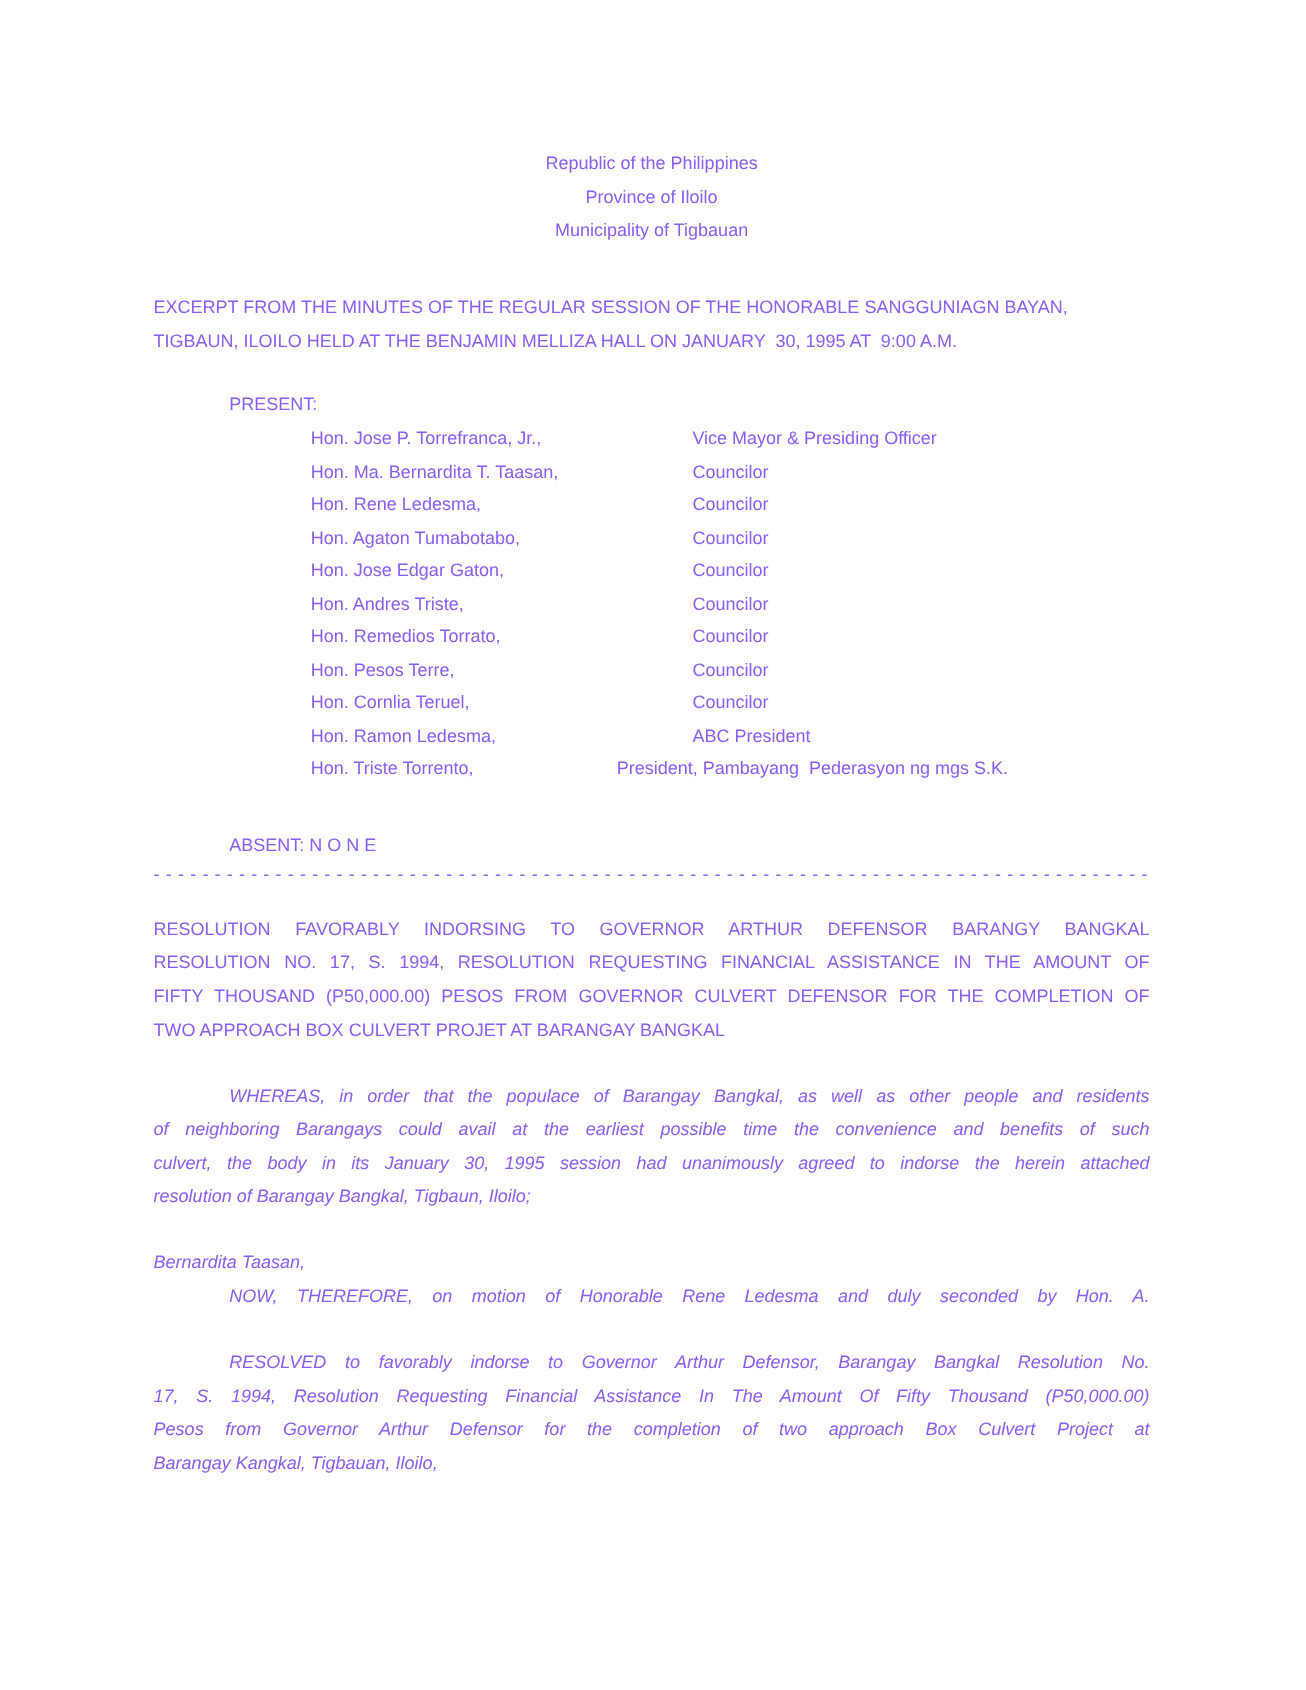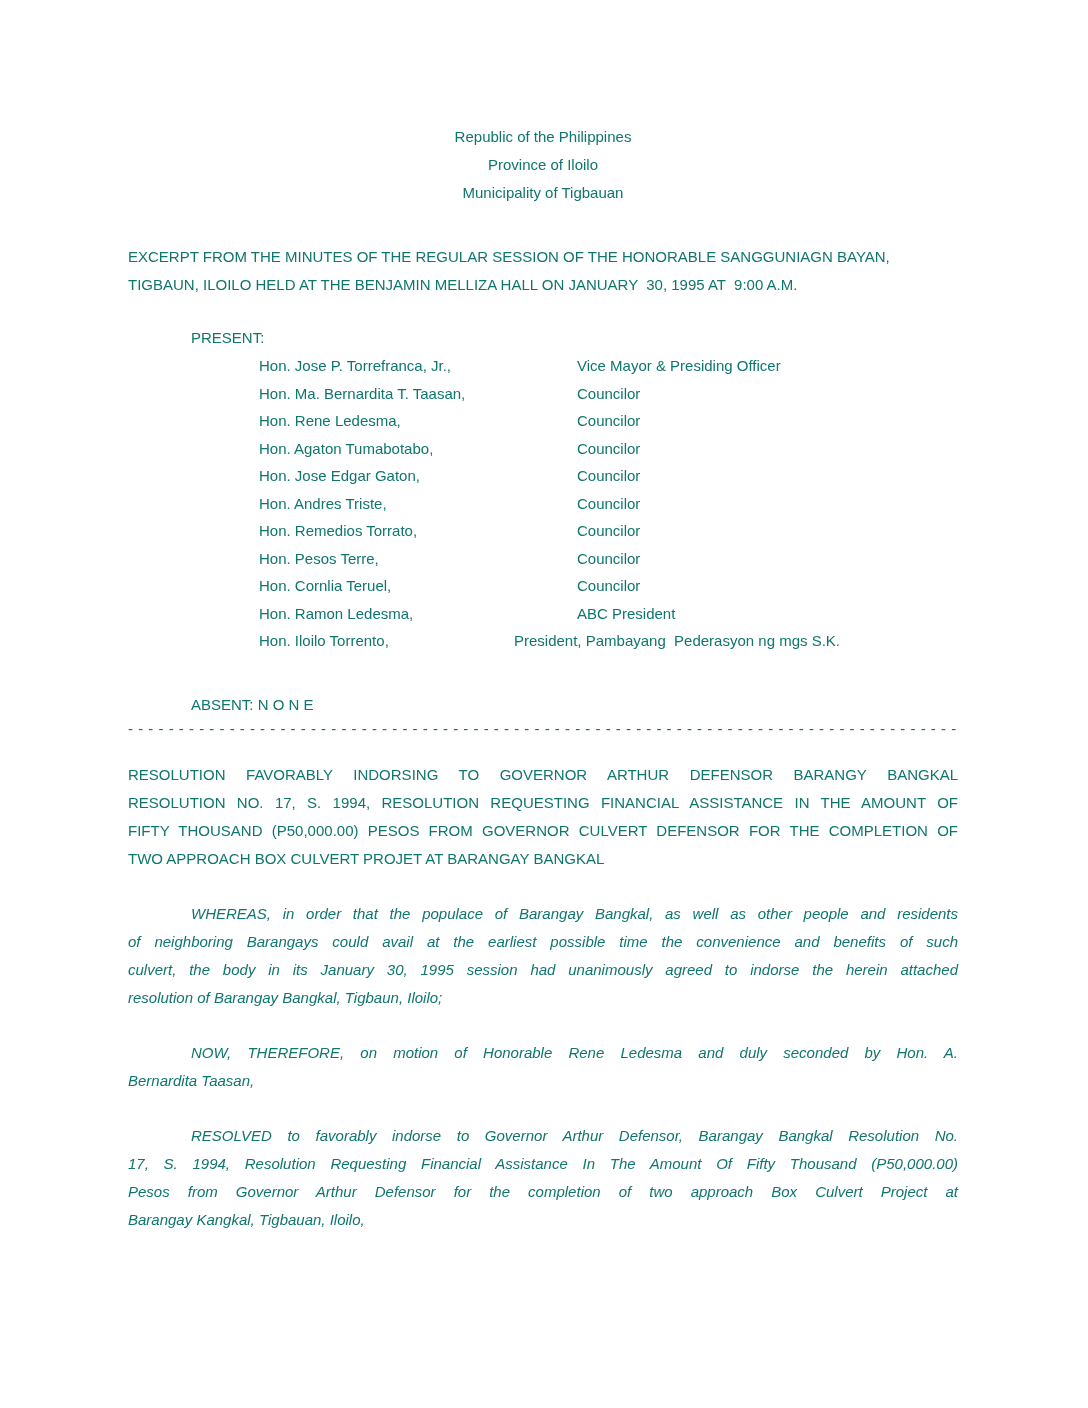--- a/index.html
+++ b/index.html
@@ -10,21 +10,21 @@
   body {
     width: 1088px;
     height: 1408px;
     overflow: hidden;
   }
   .page {
     box-sizing: border-box;
     width: 1088px;
     height: 996px;
     padding: 123px 130px 0 128px;
-    color: #0f766e;
+    color: #8b5cf6;
     font-family: "Liberation Sans", "DejaVu Sans", sans-serif;
     font-size: 15px;
     line-height: 28px;
   }
   .center { text-align: center; }
   .pre { white-space: pre-wrap; }
 
   .excerpt { margin-top: 36px; }
 
   .present-block { margin-top: 25px; }
@@ -122,21 +122,21 @@
       </div>
       <div class="member-row">
         <div class="m-name">Hon. Cornlia Teruel,</div>
         <div class="m-role">Councilor</div>
       </div>
       <div class="member-row">
         <div class="m-name">Hon. Ramon Ledesma,</div>
         <div class="m-role">ABC President</div>
       </div>
       <div class="member-row">
-        <div class="m-name">Hon. Iloilo Torrento,</div>
+        <div class="m-name">Hon. Triste Torrento,</div>
         <div class="m-role">President, Pambayang  Pederasyon ng mgs S.K.</div>
       </div>
     </div>
   </div>
 
   <div class="absent-block">
     <div class="section-label pre">ABSENT: N O N E</div>
   </div>
 
   <div class="divider">- - - - - - - - - - - - - - - - - - - - - - - - - - - - - - - - - - - - - - - - - - - - - - - - - - - - - - - - - - - - - - - - - - - - - - - - - - - - - - - - - - - - - - - - - - - - - - - - </div>
@@ -150,22 +150,22 @@
   </div>
 
   <div class="para para-gap">
     <div class="jl fi">WHEREAS, in order that the populace of Barangay Bangkal, as well as other people and residents</div>
     <div class="jl">of neighboring Barangays could avail at the earliest possible time the convenience and benefits of such</div>
     <div class="jl">culvert, the body in its January 30, 1995 session had unanimously agreed to indorse the herein attached</div>
     <div class="jl jl-last">resolution of Barangay Bangkal, Tigbaun, Iloilo;</div>
   </div>
 
   <div class="para para-gap">
+    <div class="jl jl-last">Bernardita Taasan,</div>
     <div class="jl fi">NOW, THEREFORE, on motion of Honorable Rene Ledesma and duly seconded by Hon.  A.</div>
-    <div class="jl jl-last">Bernardita Taasan,</div>
   </div>
 
   <div class="para para-gap">
     <div class="jl fi">RESOLVED to favorably indorse to Governor  Arthur Defensor, Barangay Bangkal Resolution No.</div>
     <div class="jl">17, S. 1994, Resolution Requesting  Financial Assistance In The Amount Of Fifty Thousand (P50,000.00)</div>
     <div class="jl">Pesos from Governor Arthur Defensor for the completion of two approach Box Culvert Project at</div>
     <div class="jl jl-last">Barangay Kangkal, Tigbauan, Iloilo,</div>
   </div>
 
 </div>

